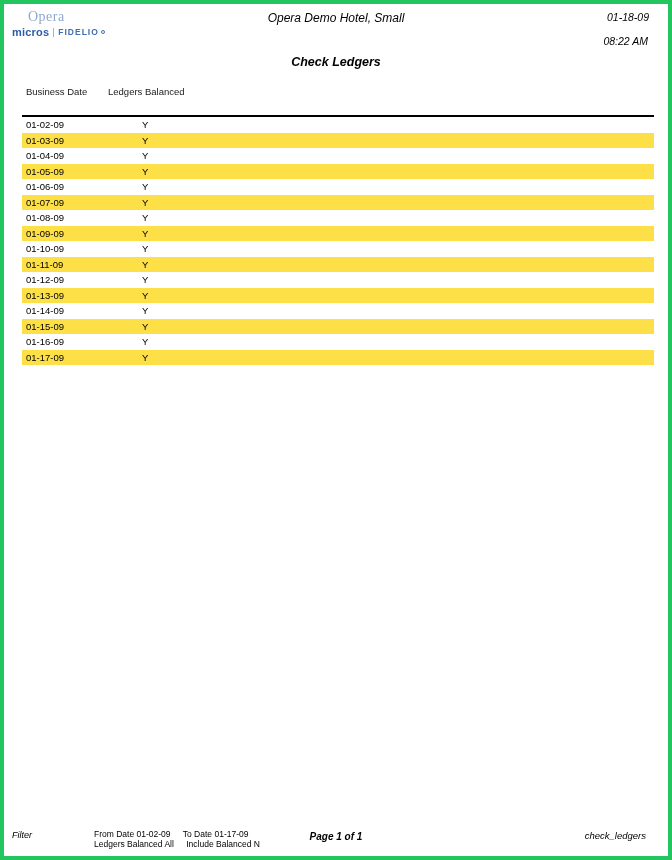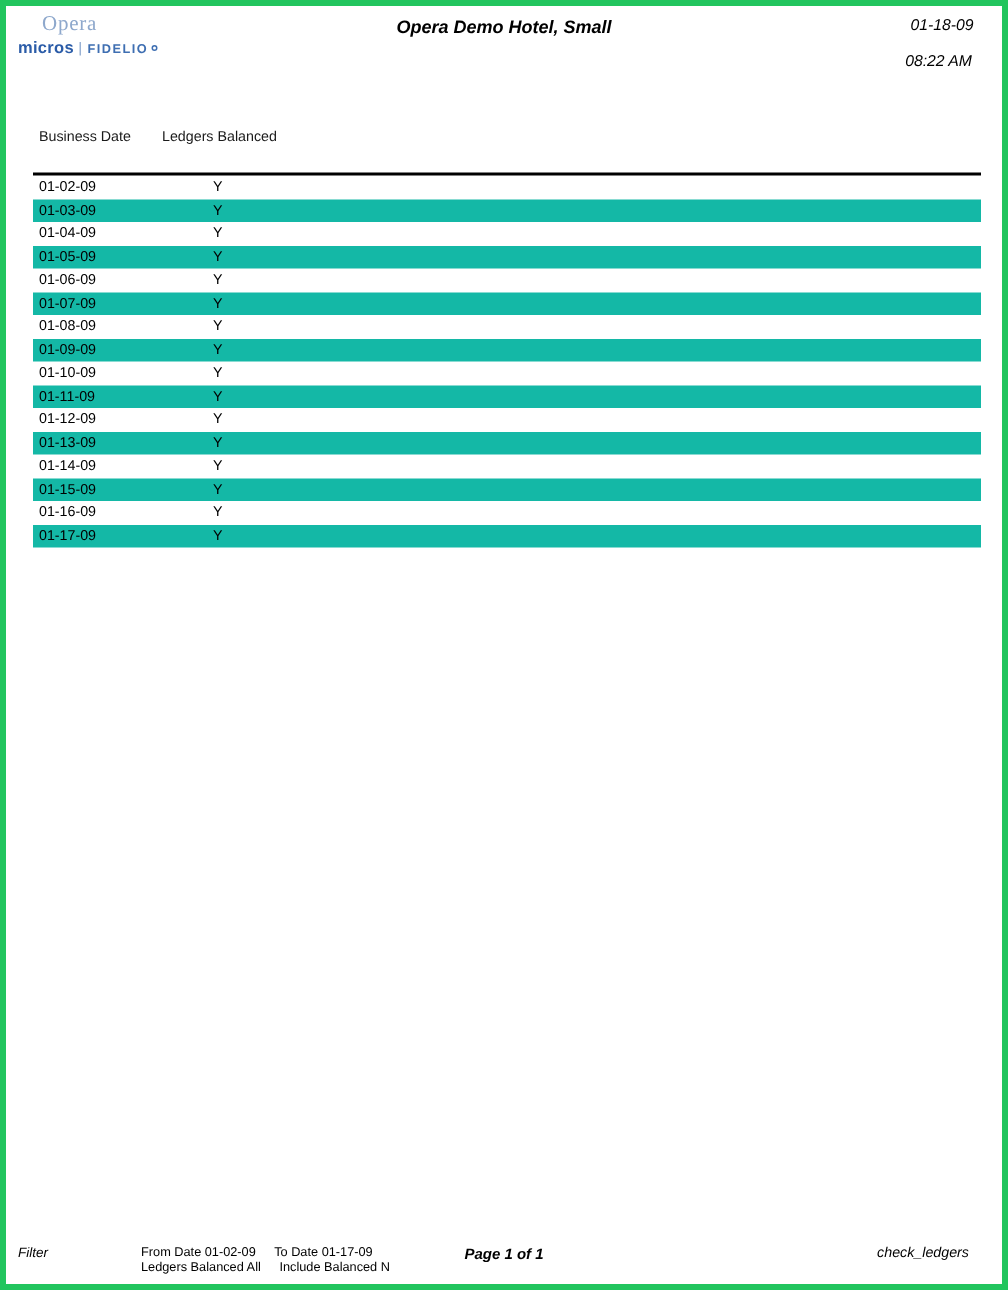--- a/index.html
+++ b/index.html
@@ -11,21 +11,21 @@
     background: #fff;
     border: 4px solid #22c55e;
     font-family: "Liberation Sans", sans-serif;
     color: #000;
     overflow: hidden;
   }
 
   
   .hotel-name {
     position: absolute; top: 7px; left: 0; right: 0;
-    text-align: center; font-size: 12px; font-style: italic; font-weight: bold;
+    text-align: center; font-size: 12px; font-style: italic;
   }
   .report-date {
     position: absolute; top: 7px; right: 19px;
     font-size: 10.5px; font-style: italic;
   }
   .report-time {
     position: absolute; top: 31px; right: 20px;
     font-size: 10.5px; font-style: italic;
   }
   .logo { position: absolute; top: 5px; left: 8px; }
@@ -58,21 +58,21 @@
   .thead {
     display: grid; grid-template-columns: 82px 1fr;
     padding: 2px 0 17px 4px; font-size: 9.5px; line-height: 12px;
     border-bottom: 2px solid #000; color: #1a1a1a;
   }
   .trow {
     display: grid; grid-template-columns: 82px 1fr;
     height: 15.5px; line-height: 15.5px;
     font-size: 9.5px; padding-left: 4px;
   }
-  .trow.alt { background: #14b8a6; }
+  .trow.alt { background: #fde047; }
   .cell-balanced { padding-left: 34px; }
 
   
   .footer-filter-label {
     position: absolute; top: 826px; left: 8px;
     font-size: 9px; font-style: italic;
   }
   .footer-filters {
     position: absolute; top: 825px; left: 42px;
     font-size: 8.5px; line-height: 10px;
@@ -99,20 +99,21 @@
       <span class="logo-divider"></span>
       <span class="logo-fidelio">FIDELIO</span>
       <span class="fidelio-mark"></span>
     </div>
   </div>
 
   <div class="hotel-name">Opera Demo Hotel, Small</div>
   <div class="report-date">01-18-09</div>
   <div class="report-time">08:22 AM</div>
 
+  <div class="report-title">Check Ledgers</div>
 
   <div class="ledger-table">
     <div class="thead">
       <div>Business Date</div>
       <div>Ledgers Balanced</div>
     </div>
     <div>
         <div class="trow">
           <div class="cell-date">01-02-09</div>
           <div class="cell-balanced">Y</div>

